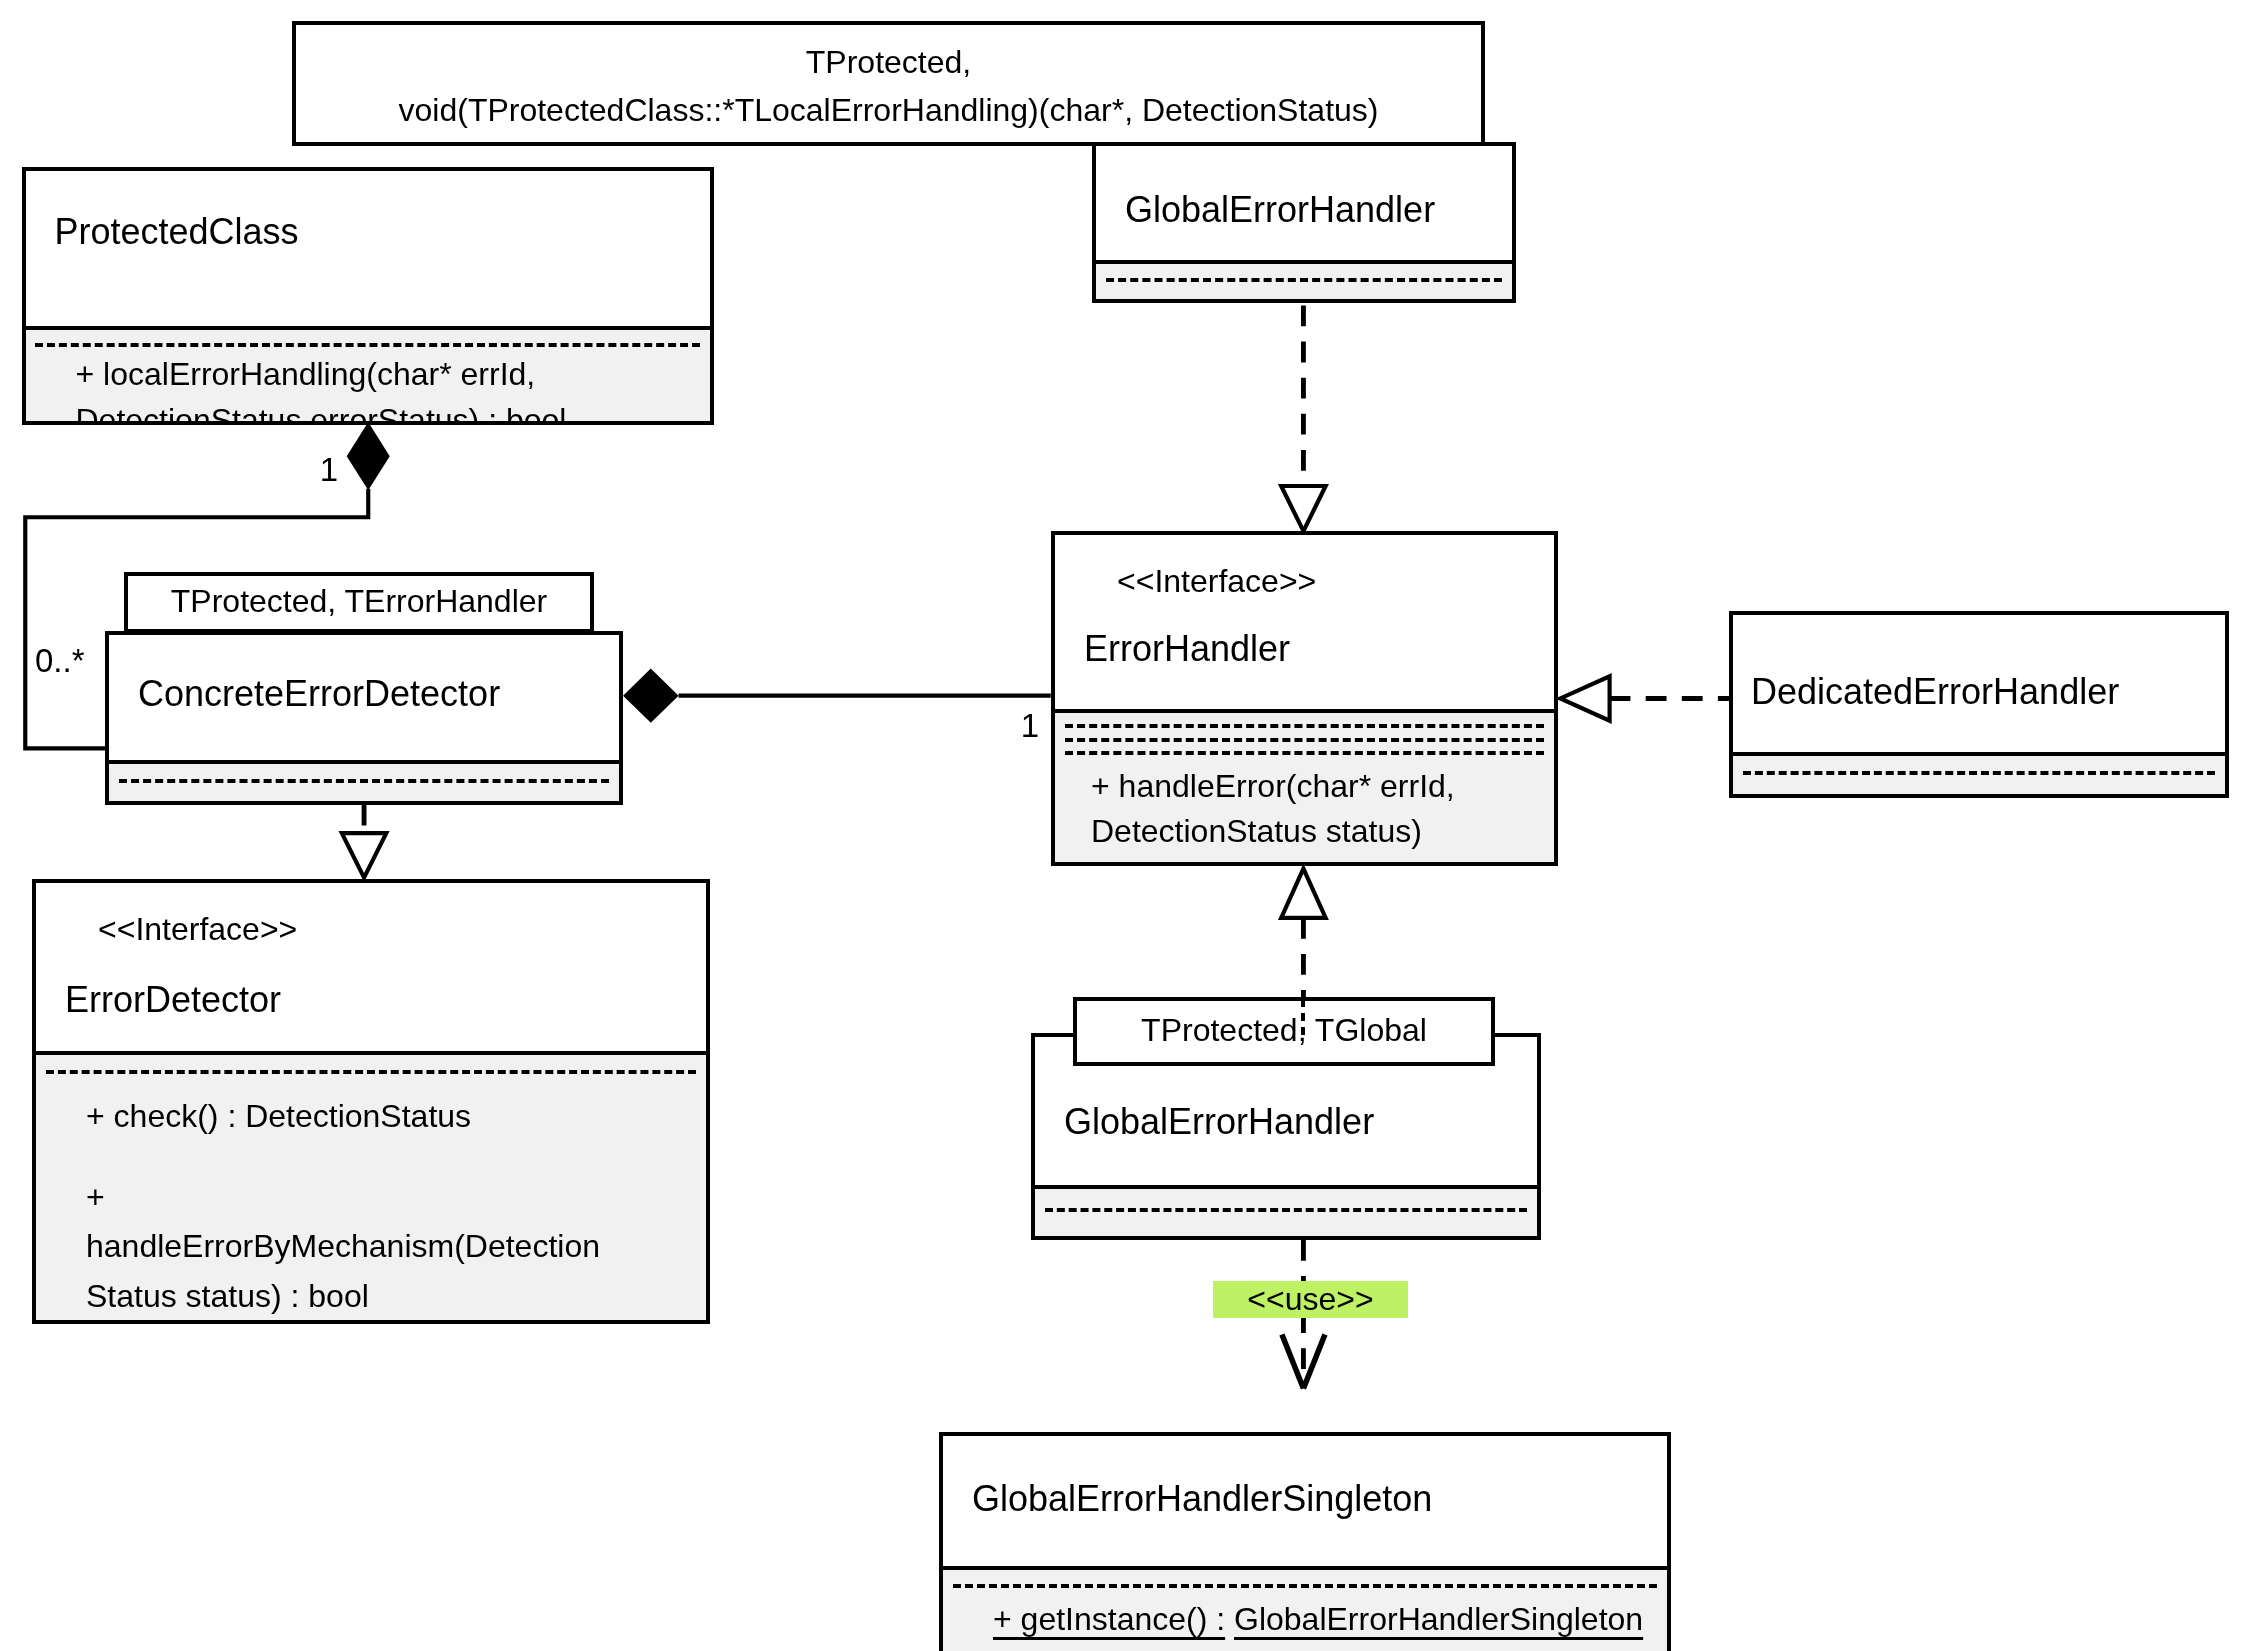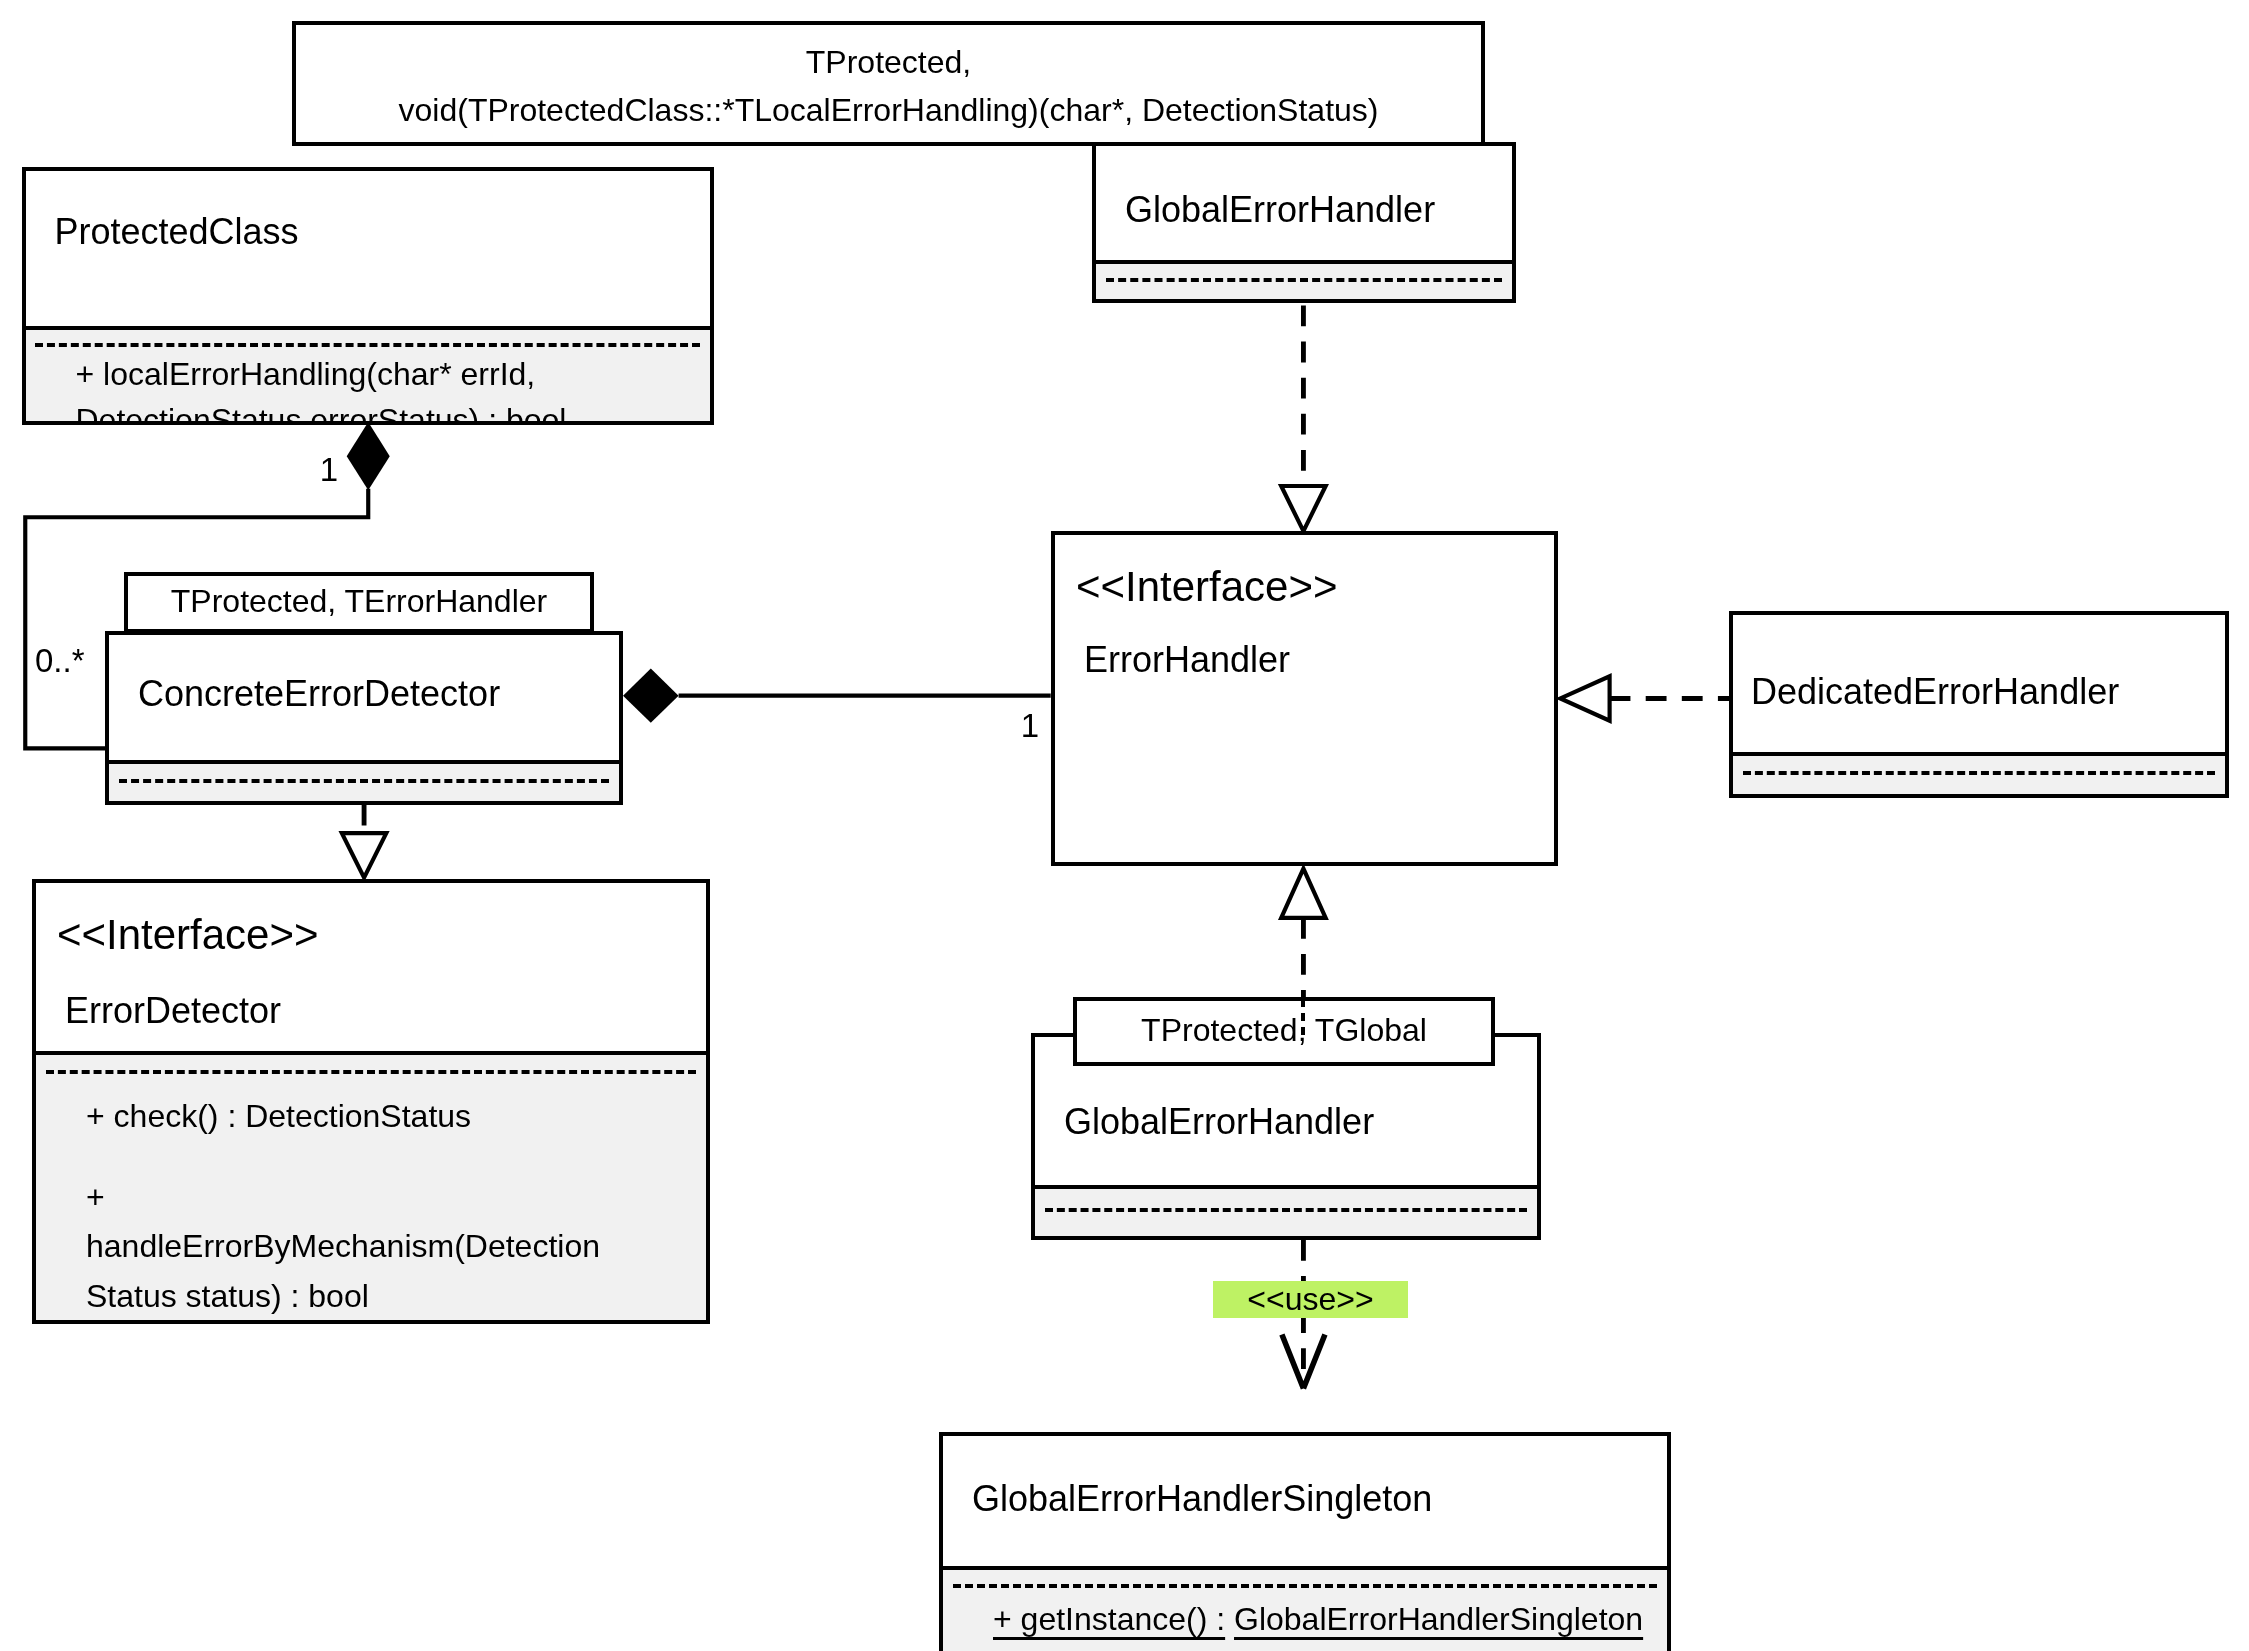--- a/index.html
+++ b/index.html
@@ -6,21 +6,21 @@
   #canvas{
     position:relative;width:2250px;height:1651px;background:#ffffff;
     font-family:"Liberation Sans", sans-serif;color:#000;overflow:hidden;
   }
   #connector-layer{position:absolute;left:0;top:0;z-index:0;}
   .box{position:absolute;background:#ffffff;border:4.2px solid #000;box-sizing:border-box;z-index:1;}
   .tbox{position:absolute;background:#ffffff;border:4.2px solid #000;box-sizing:border-box;z-index:3;
         text-align:center;font-size:32px;}
   .member-area{position:absolute;left:0;right:0;bottom:0;background:#f1f1f1;border-top:4.2px solid #000;box-sizing:border-box;overflow:hidden;}
   .dashline{height:0;border-top:4.9px dashed #000;margin:0 9.7px;}
-  .stereo{font-size:42px;padding:28px 0 0 21px;}
+  .stereo{font-size:32px;padding:28px 0 0 21px;margin-left:41px;}
   .cname{font-size:36px;padding-left:29px;}
   .mtext{font-size:32px;line-height:1.42;padding-left:50px;padding-right:14px;}
   .static-op{text-decoration:underline;text-decoration-thickness:2.8px;text-underline-offset:7px;}
   .lbl{position:absolute;font-size:33px;z-index:2;}
   .uselbl{position:absolute;font-size:32px;z-index:2;background:#bef264;text-align:center;padding:0 7px;}
   .vdash-overlay{position:absolute;width:0;border-left:4.2px dashed #000;z-index:4;}
 </style>
 </head>
 <body>
 
@@ -79,20 +79,29 @@
       <div class="dashline" style="margin-top:14.6px;"></div>
     </div>
   </div>
   <div class="tbox" style="left:124px;top:572px;width:470px;height:61px;line-height:50px;">
     <span>TProtected, TErrorHandler</span>
   </div>
 
   <div class="box" style="left:1051px;top:531px;width:507px;height:335px;">
     <div class="stereo">&lt;&lt;Interface&gt;&gt;</div>
     <div class="cname" style="padding-top:28px;">ErrorHandler</div>
+    <div class="member-area" style="height:153px;">
+      <div class="dashline" style="margin-top:11px;"></div>
+      <div class="dashline" style="margin-top:9.7px;"></div>
+      <div class="dashline" style="margin-top:9.7px;"></div>
+      <div class="mtext" style="margin-top:8.3px;padding-left:36px;">
+        <div>+ handleError(char* errId,</div>
+        <div>DetectionStatus status)</div>
+      </div>
+    </div>
   </div>
 
   <div class="box" style="left:1729px;top:611px;width:500px;height:187px;">
     <div class="cname" style="padding-top:56px;padding-left:18px;">DedicatedErrorHandler</div>
     <div class="member-area" style="height:42px;">
       <div class="dashline" style="margin-top:15.3px;"></div>
     </div>
   </div>
 
   <div class="box" style="left:32px;top:879px;width:678px;height:445px;">

